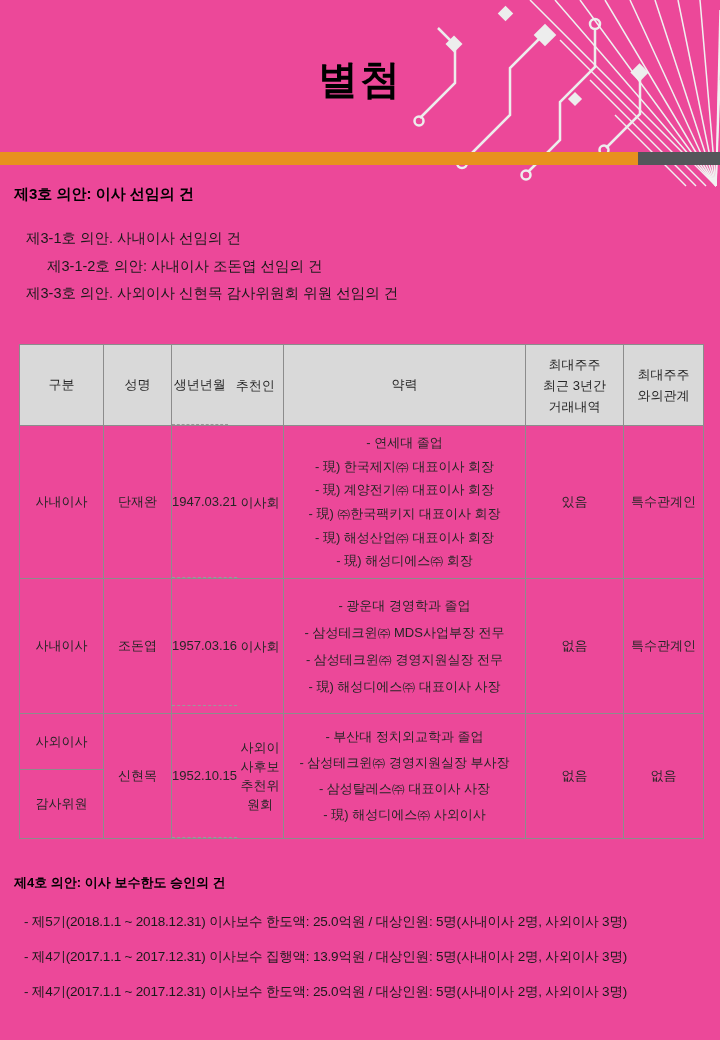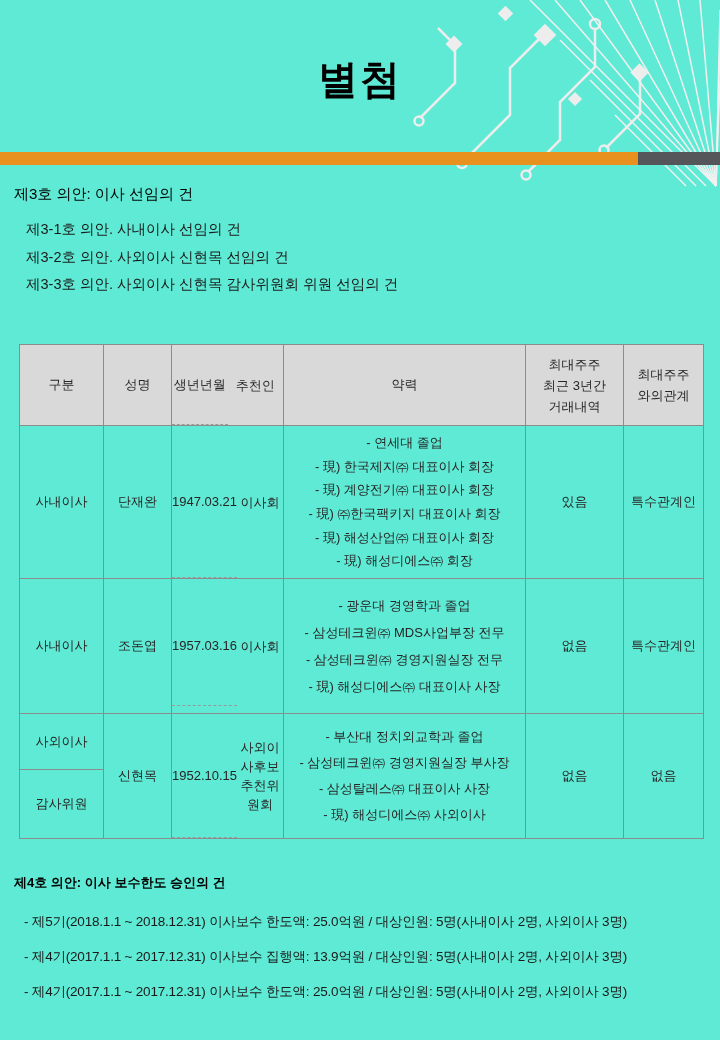--- a/index.html
+++ b/index.html
@@ -1,28 +1,28 @@
 <!DOCTYPE html>
 <html><head>
 <meta charset="utf-8">
 <style>
   * { margin:0; padding:0; box-sizing:border-box; }
   body { background:#ffffff; font-family:"Liberation Sans","DejaVu Sans",sans-serif; }
-  .page { position:relative; width:720px; height:1040px; background:#5eead4; overflow:hidden; }
+  .page { position:relative; width:720px; height:1040px; background:#ec4899; overflow:hidden; }
 
   
   .circuit { position:absolute; top:0; right:0; z-index:1; }
   .page-title { position:absolute; top:52px; left:0; width:100%; text-align:center;
     font-size:40px; font-weight:700; letter-spacing:2px; color:#000; z-index:2; }
   .bar-orange { position:absolute; top:152px; left:0; width:638px; height:13px; background:#E8911E; z-index:3; }
   .bar-gray   { position:absolute; top:152px; left:638px; width:82px; height:13px; background:#54565A; z-index:3; }
 
   
   .agenda3 { position:absolute; top:183px; left:14px; right:10px; color:#1a1a1a; z-index:2; }
-  .agenda3 .sec-title { font-size:15px; font-weight:400; color:#000; line-height:21px; margin-bottom:12px; }
+  .agenda3 .sec-title { font-size:15px; font-weight:700; color:#000; line-height:21px; margin-bottom:21px; }
   .a3-item { font-size:14.5px; line-height:27.6px; white-space:nowrap; }
   .ind1 { padding-left:12px; }
   .ind2 { padding-left:33px; }
 
   
   .board-table { position:absolute; top:344px; left:19px; z-index:2;
     border-collapse:collapse; table-layout:fixed; border:1.5px solid #7a7a7a;
     font-size:13px; color:#262626; }
   .board-table td { border:1px solid #8c8c8c; text-align:center; vertical-align:middle; padding:0; }
   .board-table .hdr td { background:#D9D9D9; }
@@ -83,21 +83,21 @@
     </g>
   </svg>
 
   <div class="page-title">별첨</div>
   <div class="bar-orange"></div>
   <div class="bar-gray"></div>
 
   <div class="agenda3">
     <div class="sec-title">제3호 의안: 이사 선임의 건</div>
     <div class="a3-item ind1">제3-1호 의안. 사내이사 선임의 건</div>
-    <div class="a3-item ind1">제3-2호 의안. 사외이사 신현목 선임의 건</div>
+    <div class="a3-item ind2">제3-1-2호 의안: 사내이사 조돈엽 선임의 건</div>
     <div class="a3-item ind1">제3-3호 의안. 사외이사 신현목 감사위원회 위원 선임의 건</div>
   </div>
 
   <table class="board-table">
     <colgroup>
       <col style="width:84px">
         <col style="width:68px">
         <col style="width:112px">
       <col style="width:242px">
         <col style="width:98px">

